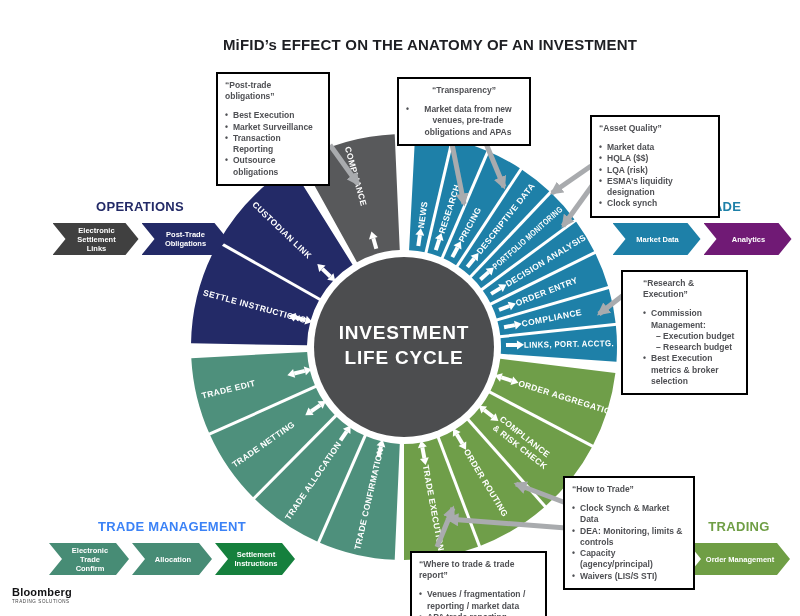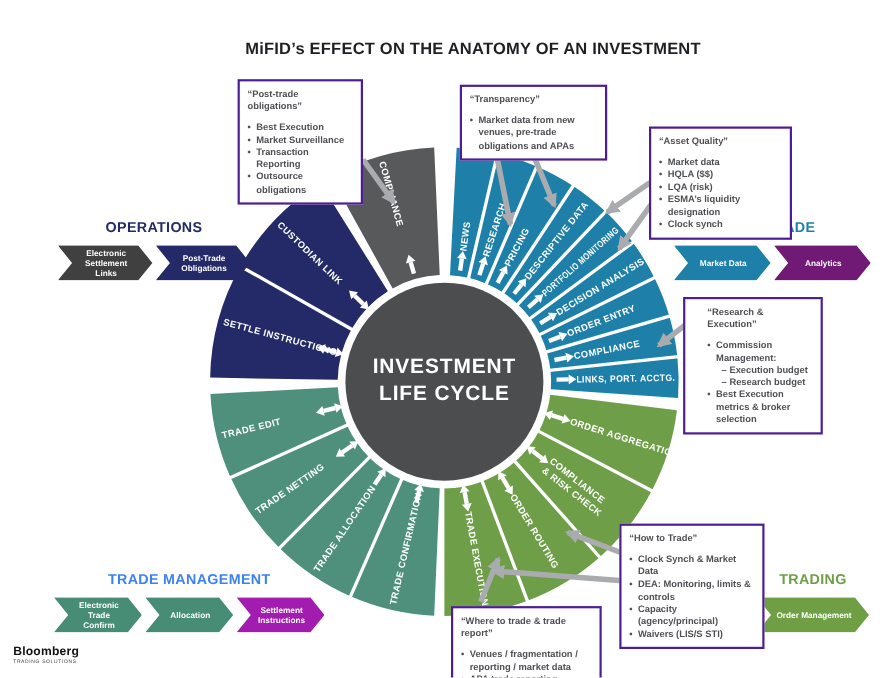--- a/index.html
+++ b/index.html
@@ -7,31 +7,31 @@
     width:800px;height:616px;position:relative;background:#ffffff;
     font-family:"Liberation Sans", sans-serif;overflow:hidden;
   }
   .page-title{
     position:absolute;left:80px;top:36px;width:700px;text-align:center;
     font-size:15px;font-weight:bold;color:#1e1f23;letter-spacing:.2px;z-index:2;
   }
   #wheel-svg{position:absolute;left:0;top:0;z-index:1;}
   
   .callout{
-    position:absolute;background:#fff;border:2px solid #4c1d95;
+    position:absolute;background:#fff;border:2px solid #000000;
     padding:6px 7px;color:#4f5054;font-size:8.5px;font-weight:bold;
     line-height:1.32;z-index:3;box-sizing:border-box;
   }
   .callout .callout-title{margin-bottom:8px;}
   .callout ul{margin:0;padding:0;list-style:none;}
   .callout li{padding-left:8px;position:relative;}
   .callout li::before{content:"•";position:absolute;left:0;top:0;}
   .callout .sub{padding-left:5px;}
   #co-post-trade{left:216px;top:72px;width:114px;}
-  #co-transparency{left:418px;top:77px;width:134px;}
+  #co-transparency{left:397px;top:77px;width:134px;text-align:center;}
   #co-asset-quality{left:590px;top:115px;width:130px;}
   #co-research{left:621px;top:270px;width:127px;padding-left:20px;}
   #co-how{left:563px;top:476px;width:132px;}
   #co-where{left:410px;top:551px;width:137px;}
   
   .flow{position:absolute;z-index:2;}
   .flow-heading{font-size:13px;font-weight:bold;letter-spacing:.3px;text-align:center;margin-bottom:9px;}
   .flow-steps{display:flex;gap:3px;justify-content:center;}
   .flow-step{
     height:32px;box-sizing:border-box;display:flex;align-items:center;justify-content:center;
@@ -241,21 +241,21 @@
   <div class="flow-steps">
       <div class="flow-step" style="background: rgb(30, 128, 168);">Market Data</div>
       <div class="flow-step" style="background: #701a75;">Analytics</div>
     </div>
 </div>
 <div class="flow" id="flow-trade-management">
   <div class="flow-heading" style="color: #3b82f6;">TRADE MANAGEMENT</div>
   <div class="flow-steps">
       <div class="flow-step" style="background: rgb(71, 140, 117);">Electronic Trade Confirm</div>
       <div class="flow-step" style="background: rgb(71, 140, 117);">Allocation</div>
-      <div class="flow-step" style="background: #a21caf; text-align: center;">Settlement Instructions</div>
+      <div class="flow-step" style="background: #15803d; text-align: center;">Settlement Instructions</div>
     </div>
 </div>
 <div class="flow" id="flow-trading">
   <div class="flow-heading" style="color: rgb(111, 158, 69);">TRADING</div>
   <div class="flow-steps">
       <div class="flow-step" style="background: rgb(111, 158, 69);">Order Management</div>
     </div>
 </div>
 
 <div class="logo">

